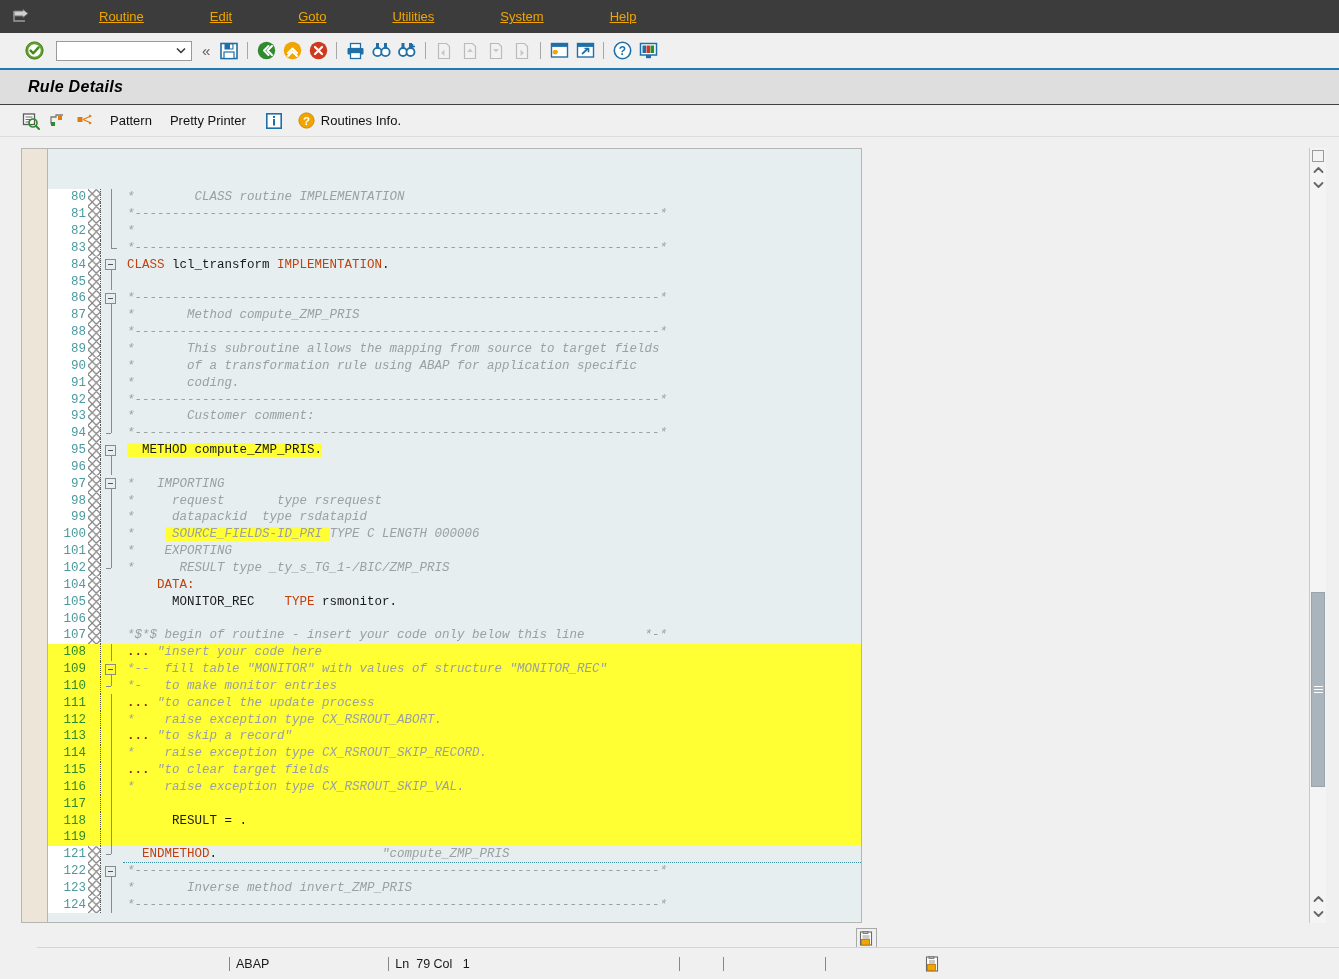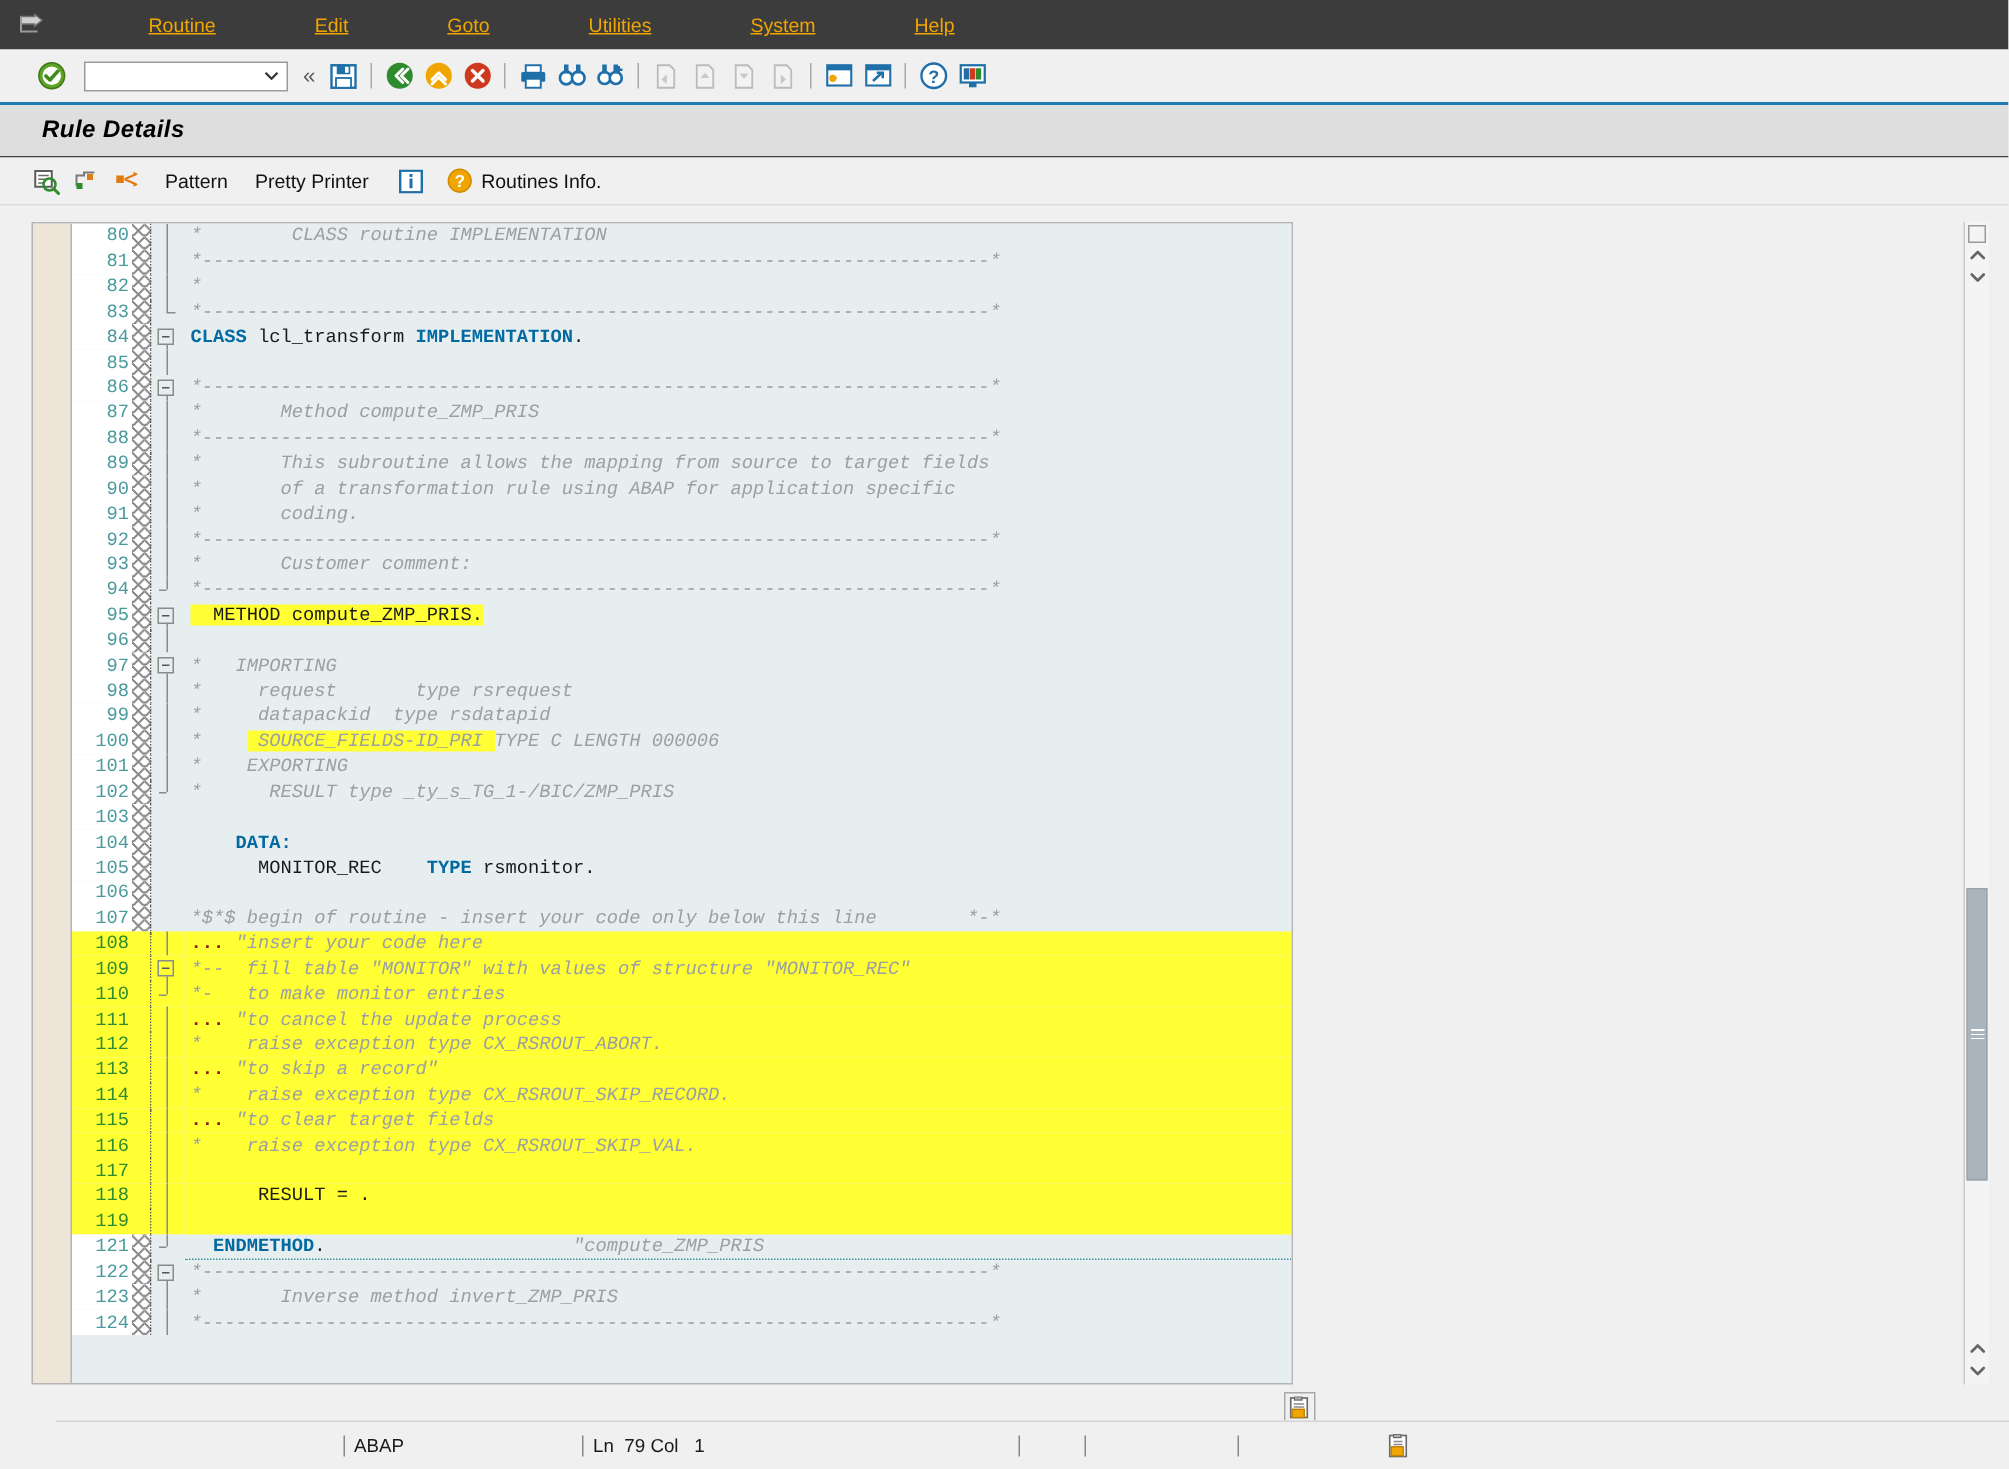--- a/index.html
+++ b/index.html
@@ -142,20 +142,21 @@
     border-right: 1px solid #b5b5b5;
     flex: 0 0 26px;
   }
 
   
   #code-scroll {
     flex: 1 1 auto;
     position: relative;
     overflow: hidden;
     background: #e6eef0;
+    margin-top: 40px;
   }
   .code-row {
     display: flex;
     height: 16.85px;
     align-items: center;
     font-family: "Liberation Mono", monospace;
     font-size: 12.5px;
     white-space: pre;
   }
   .ln {
@@ -249,21 +250,21 @@
     height: 100%;
     display: flex;
     align-items: center;
     padding-left: 4px;
     overflow: hidden;
     position: relative;
   }
   .row-edit .txt { background: #ffff33; }
 
   .cm   { color: #9aa0a3; font-style: italic; }
-  .kw   { color: #0369a1; font-weight: bold; }
+  .kw   { color: #c2410c; font-weight: normal; }
   .pl   { color: #1a1a1a; }
   .dots { color: #8c1a1a; font-weight: bold; }
   .hl   { background: #ffff33; }
   .dotline {
     position: absolute;
     left: 0; right: 0; bottom: 0;
     height: 1px;
     border-bottom: 1px dotted #3d8da0;
   }
 
@@ -574,21 +575,20 @@
         <div class="code-row"><div class="ln">93</div><div class="hatch"></div><div class="fold"><span class="vline"></span></div><div class="txt"><span><span class="cm">*       Customer comment:</span></span></div></div>
         <div class="code-row"><div class="ln">94</div><div class="hatch"></div><div class="fold"><span class="vline half-top"></span><span class="tick"></span></div><div class="txt"><span><span class="cm">*----------------------------------------------------------------------*</span></span></div></div>
         <div class="code-row"><div class="ln">95</div><div class="hatch"></div><div class="fold"><span class="vline half-bot"></span><span class="box"></span></div><div class="txt"><span style="background: rgb(255, 255, 51);"><span class="pl">  METHOD compute_ZMP_PRIS.</span></span></div></div>
         <div class="code-row"><div class="ln">96</div><div class="hatch"></div><div class="fold"><span class="vline"></span></div><div class="txt"><span></span></div></div>
         <div class="code-row"><div class="ln">97</div><div class="hatch"></div><div class="fold"><span class="vline half-bot"></span><span class="box"></span></div><div class="txt"><span><span class="cm">*   IMPORTING</span></span></div></div>
         <div class="code-row"><div class="ln">98</div><div class="hatch"></div><div class="fold"><span class="vline"></span></div><div class="txt"><span><span class="cm">*     request       type rsrequest</span></span></div></div>
         <div class="code-row"><div class="ln">99</div><div class="hatch"></div><div class="fold"><span class="vline"></span></div><div class="txt"><span><span class="cm">*     datapackid  type rsdatapid</span></span></div></div>
         <div class="code-row"><div class="ln">100</div><div class="hatch"></div><div class="fold"><span class="vline"></span></div><div class="txt"><span><span class="cm">*    </span><span class="cm hl"> SOURCE_FIELDS-ID_PRI </span><span class="cm">TYPE C LENGTH 000006</span></span></div></div>
         <div class="code-row"><div class="ln">101</div><div class="hatch"></div><div class="fold"><span class="vline"></span></div><div class="txt"><span><span class="cm">*    EXPORTING</span></span></div></div>
         <div class="code-row"><div class="ln">102</div><div class="hatch"></div><div class="fold"><span class="vline half-top"></span><span class="tick"></span></div><div class="txt"><span><span class="cm">*      RESULT type _ty_s_TG_1-/BIC/ZMP_PRIS</span></span></div></div>
-        <div class="code-row"><div class="ln">103</div><div class="hatch"></div><div class="fold"></div><div class="txt"><span></span></div></div>
         <div class="code-row"><div class="ln">104</div><div class="hatch"></div><div class="fold"></div><div class="txt"><span><span class="kw">    DATA:</span></span></div></div>
         <div class="code-row"><div class="ln">105</div><div class="hatch"></div><div class="fold"></div><div class="txt"><span><span class="pl">      MONITOR_REC    </span><span class="kw">TYPE </span><span class="pl">rsmonitor.</span></span></div></div>
         <div class="code-row"><div class="ln">106</div><div class="hatch"></div><div class="fold"></div><div class="txt"><span></span></div></div>
         <div class="code-row"><div class="ln">107</div><div class="hatch"></div><div class="fold"></div><div class="txt"><span><span class="cm">*$*$ begin of routine - insert your code only below this line        *-*</span></span></div></div>
         <div class="code-row row-edit"><div class="ln">108</div><div class="hatch"></div><div class="fold"><span class="vline"></span></div><div class="txt"><span><span class="dots">... </span><span class="cm">"insert your code here</span></span></div></div>
         <div class="code-row row-edit"><div class="ln">109</div><div class="hatch"></div><div class="fold"><span class="vline half-bot"></span><span class="box"></span></div><div class="txt"><span><span class="cm">*--  fill table "MONITOR" with values of structure "MONITOR_REC"</span></span></div></div>
         <div class="code-row row-edit"><div class="ln">110</div><div class="hatch"></div><div class="fold"><span class="vline half-top"></span><span class="tick"></span></div><div class="txt"><span><span class="cm">*-   to make monitor entries</span></span></div></div>
         <div class="code-row row-edit"><div class="ln">111</div><div class="hatch"></div><div class="fold"><span class="vline"></span></div><div class="txt"><span><span class="dots">... </span><span class="cm">"to cancel the update process</span></span></div></div>
         <div class="code-row row-edit"><div class="ln">112</div><div class="hatch"></div><div class="fold"><span class="vline"></span></div><div class="txt"><span><span class="cm">*    raise exception type CX_RSROUT_ABORT.</span></span></div></div>
         <div class="code-row row-edit"><div class="ln">113</div><div class="hatch"></div><div class="fold"><span class="vline"></span></div><div class="txt"><span><span class="dots">... </span><span class="cm">"to skip a record"</span></span></div></div>

